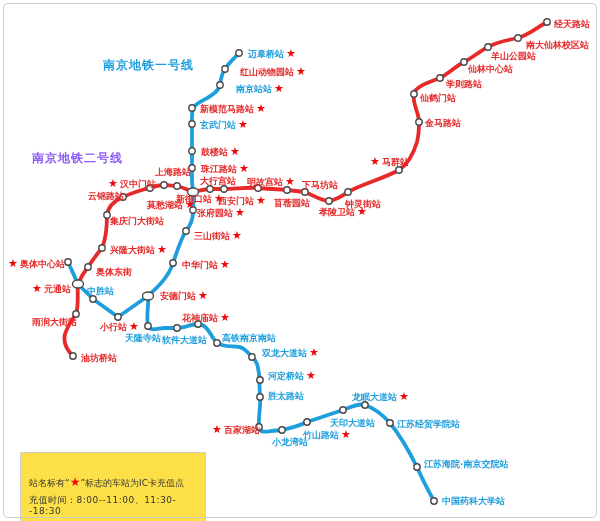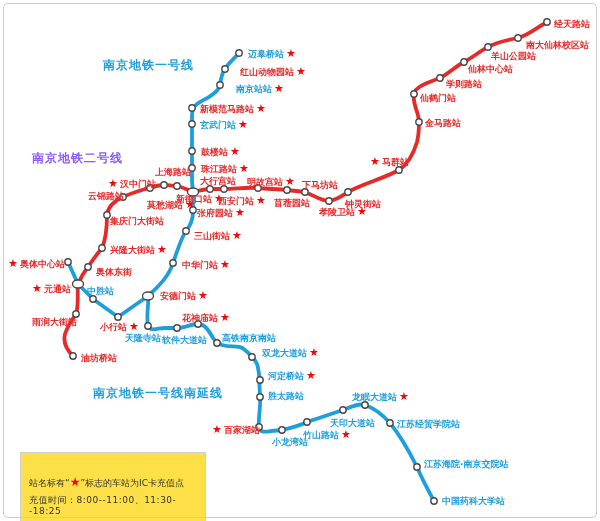--- a/index.html
+++ b/index.html
@@ -249,23 +249,22 @@
         <text x="526" y="48" font-size="9" font-weight="bold" font-family="&quot;DejaVu Sans&quot;,&quot;Liberation Sans&quot;,sans-serif" fill="#e62a2a"><tspan>南大仙林校区站</tspan></text>
       </g>
       <g>
         <circle cx="547" cy="22" r="3.2" fill="#ffffff" stroke="#4a4a4a" stroke-width="1.4"></circle>
         <text x="554" y="27" font-size="9" font-weight="bold" font-family="&quot;DejaVu Sans&quot;,&quot;Liberation Sans&quot;,sans-serif" fill="#e62a2a"><tspan>经天路站</tspan></text>
       </g>
     </svg>
 
   <div id="title-line1" class="line-title blue">南京地铁一号线</div>
   <div id="title-line2" class="line-title red">南京地铁二号线</div>
-  <div id="title-line1s" class="line-title blue">南京地铁一号线南延线</div>
 
   <div class="legend">
     <div>
       <span>站名标有“</span><span class="star">★</span><span>”标志的车站为IC卡充值点</span>
     </div>
-    <div class="row2">充值时间：8:00--11:00、11:30--18:25</div>
+    <div class="row2">充值时间：8:00--11:00、11:30--18:30</div>
   </div>
 
   <div class="frame"></div>
 </div>
 
 </body></html>

